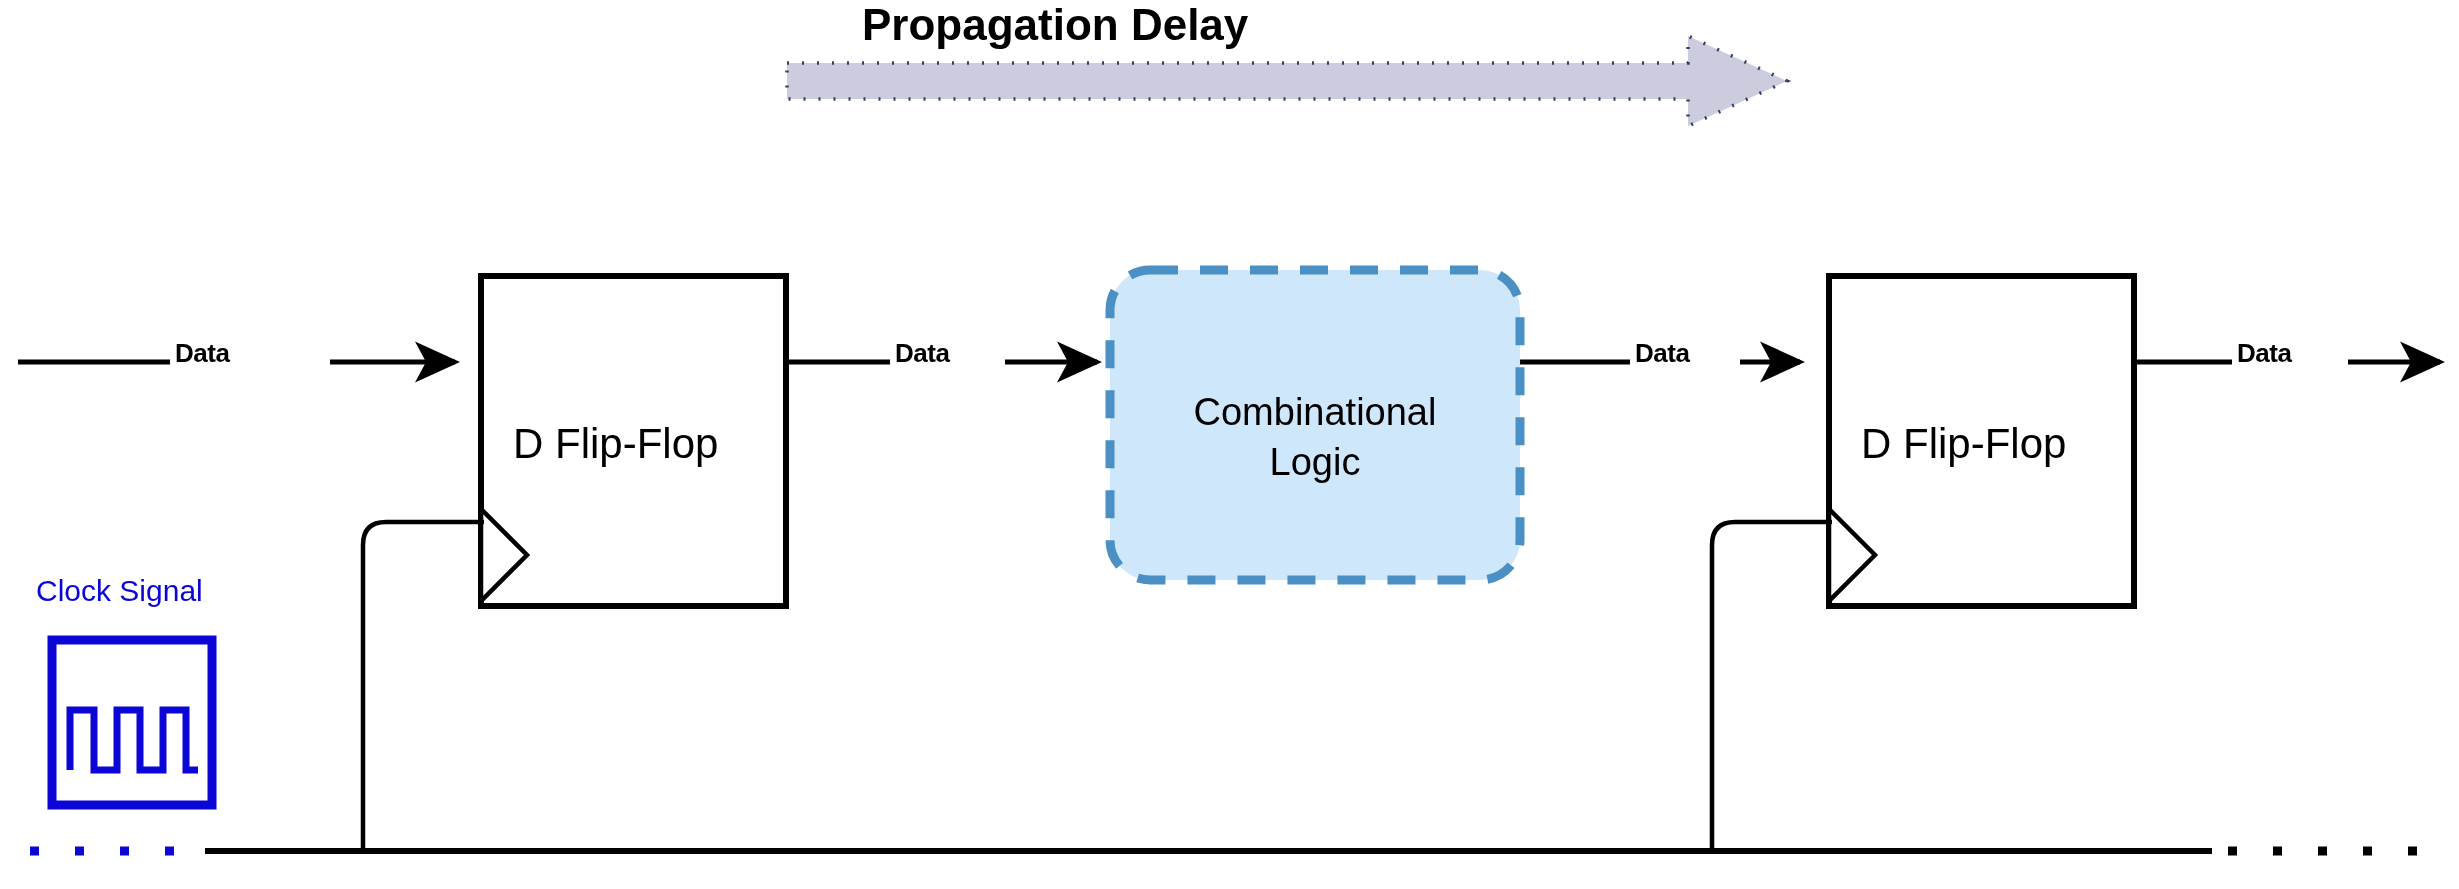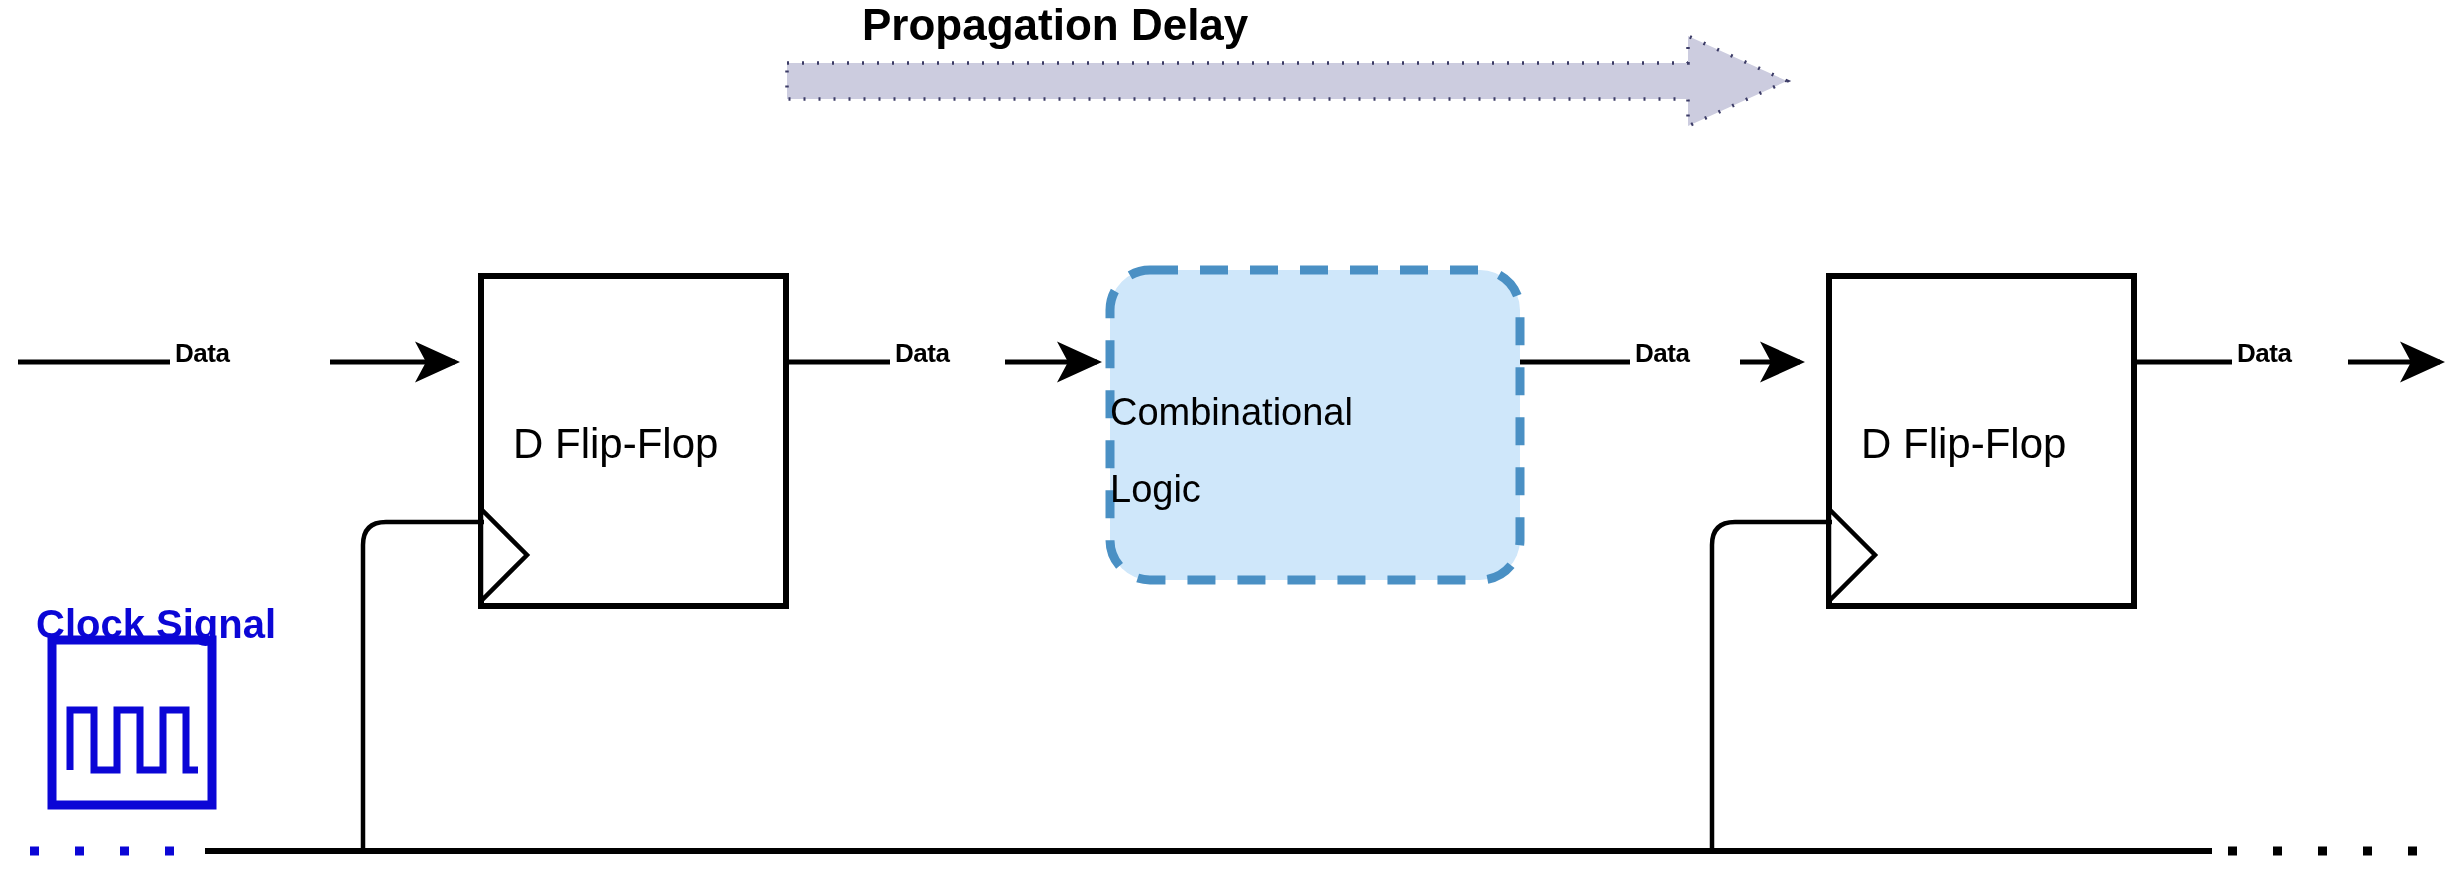--- a/index.html
+++ b/index.html
@@ -34,30 +34,30 @@
     font-weight: bold;
     letter-spacing: -0.5px;
   }
   .ff-label {
     font-size: 42px;
     font-weight: normal;
   }
   .cl-label {
     font-size: 38px;
     font-weight: normal;
+    text-align: center;
     line-height: 1.32;
   }
   .title-label {
     font-size: 44px;
     font-weight: bold;
   }
   .clock-label {
-    font-size: 40px;
-    font-weight: bold;
-    margin-top: 28px;
+    font-size: 30px;
+    font-weight: normal;
   }
 </style>
 </head>
 <body>
 
 <div id="canvas">
 
   <svg id="diagram-svg" viewBox="0 0 2459 889" xmlns="http://www.w3.org/2000/svg">
     <defs>
       <marker id="arrowhead" markerWidth="9" markerHeight="9" refX="8" refY="4.5" orient="auto" markerUnits="strokeWidth">
@@ -128,17 +128,17 @@
 
   <div class="lbl data-label" style="left:175px; top:338px;">Data</div>
   <div class="lbl data-label" style="left:895px; top:338px;">Data</div>
   <div class="lbl data-label" style="left:1635px; top:338px;">Data</div>
   <div class="lbl data-label" style="left:2237px; top:338px;">Data</div>
 
   <div class="lbl ff-label" style="left:513px; top:420px;">D Flip-Flop</div>
   <div class="lbl ff-label" style="left:1861px; top:420px;">D Flip-Flop</div>
 
   <div class="lbl cl-label" style="left:1110px; top:387px; width:410px;">Combinational</div>
-  <div class="lbl cl-label" style="left:1110px; top:437px; width:410px;margin-top:27px;">Logic</div>
+  <div class="lbl cl-label" style="left:1110px; top:437px; width:410px;">Logic</div>
 
   <div class="lbl clock-label" style="left:36px; top:574px; color:#0b06d6;">Clock Signal</div>
 
 </div>
 
 </body></html>

